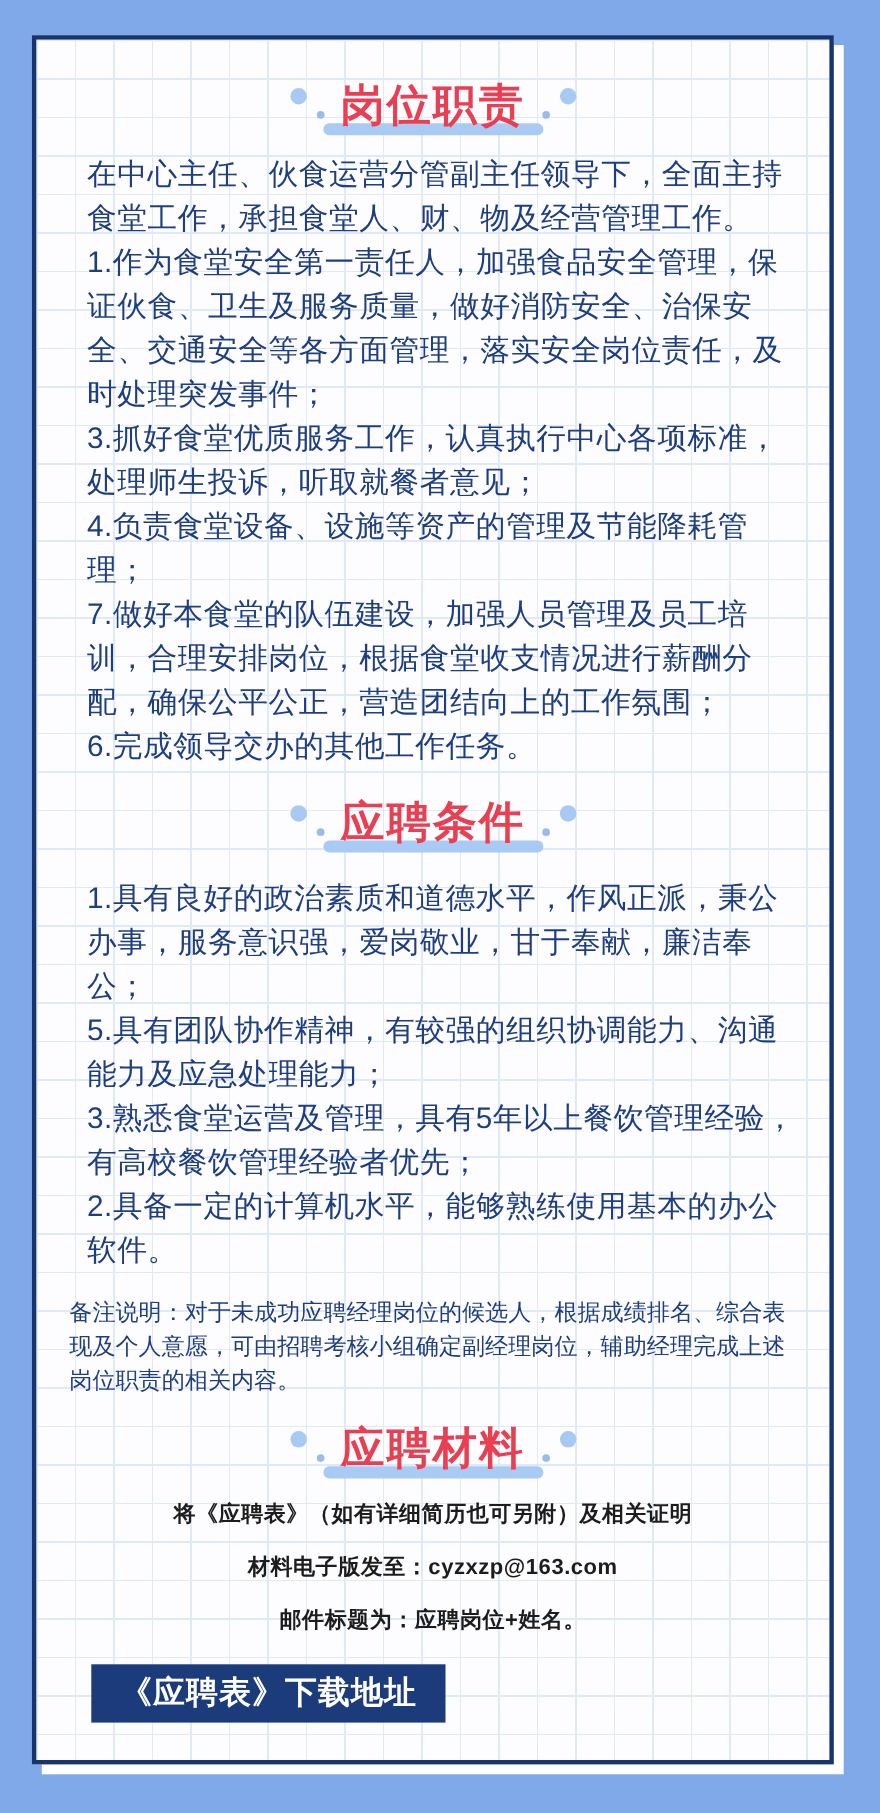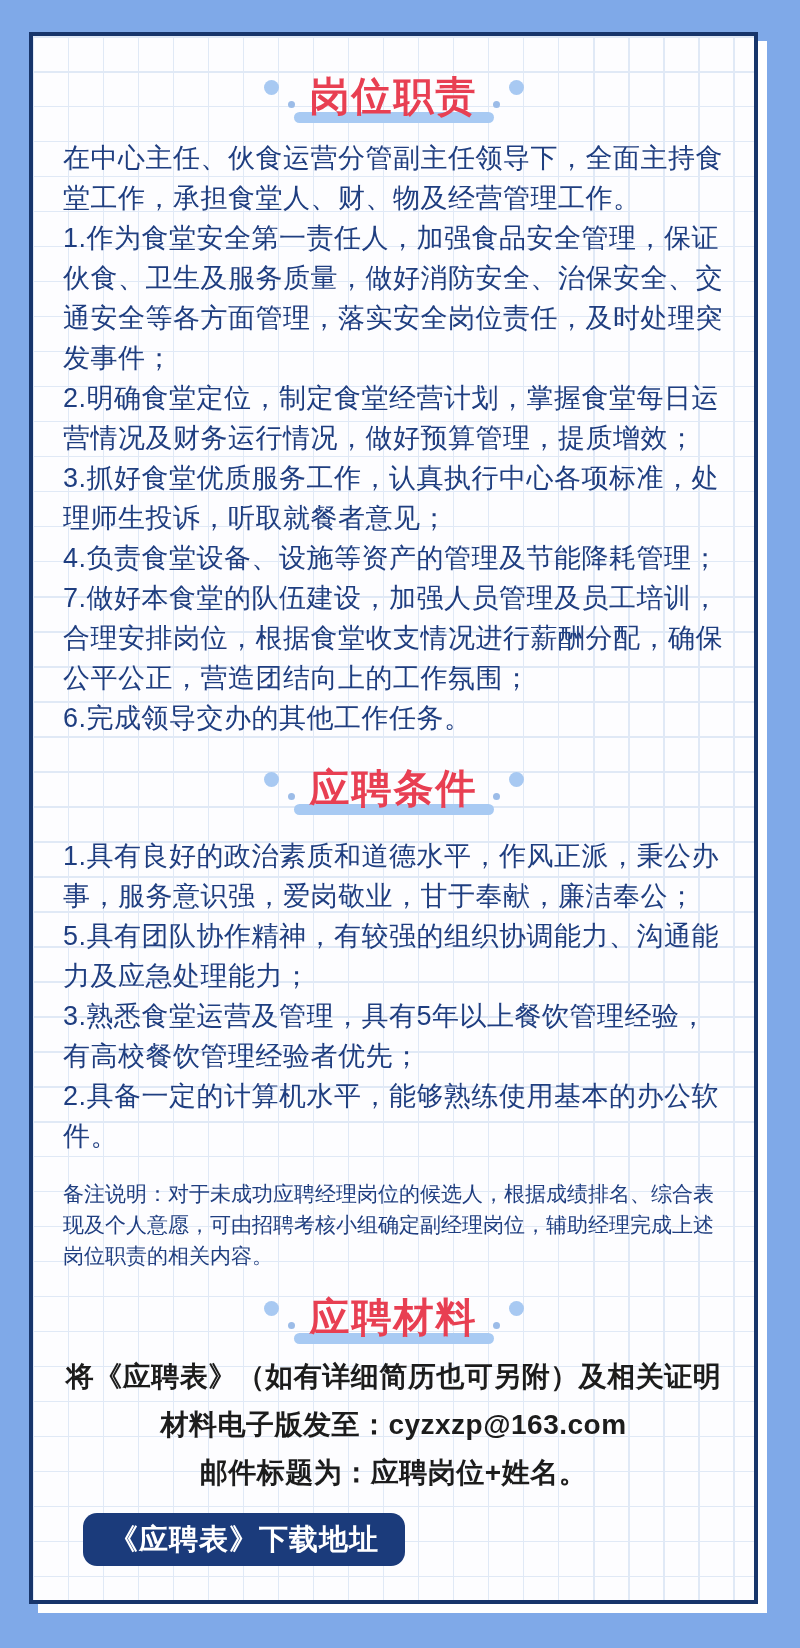--- a/index.html
+++ b/index.html
@@ -48,42 +48,43 @@
     position:relative; z-index:1;
     font-size:40px; font-weight:700; color:#E83F52;
     letter-spacing:2px; line-height:48px;
     white-space:nowrap;
   }
   .body-text p {
     font-size:27px; line-height:40px;
     color:#1F3E80; font-weight:500;
     letter-spacing:0.5px;
     text-align:left;
+    margin-left:16px;
   }
   .note {
     margin-top:22px;
     font-size:21px; line-height:31px;
     color:#1F3E80; font-weight:500;
   }
   .center-lines { margin-top:2px; }
   .center-lines p {
     text-align:center;
-    font-size:28px; line-height:48px;
+    font-size:20px; line-height:48px;
     color:#1C1C1C; font-weight:600;
     letter-spacing:0.5px;
   }
   .download-btn {
     display:inline-block;
     margin:16px 0 0 20px;
     background:#1B3B7B;
     color:#FFFFFF;
     font-size:29px; font-weight:700;
     line-height:33px;
     padding:10px 26px;
-    border-radius:14px;
+    border-radius:0;
     border:none;
     letter-spacing:1px;
     cursor:pointer;
     font-family:"Liberation Sans", sans-serif;
   }
   .download-url {
     display:block;
     margin:14px 0 0 20px;
     font-size:30px; font-weight:700;
     color:#1F3E80;
@@ -105,21 +106,20 @@
       <span class="sec-title">岗位职责</span>
     </span>
     <span class="dot dot-sm down"></span>
     <span class="dot dot-lg up"></span>
   </div>
 
   
   <div class="body-text">
     <p>在中心主任、伙食运营分管副主任领导下，全面主持食堂工作，承担食堂人、财、物及经营管理工作。</p>
     <p>1.作为食堂安全第一责任人，加强食品安全管理，保证伙食、卫生及服务质量，做好消防安全、治保安全、交通安全等各方面管理，落实安全岗位责任，及时处理突发事件；</p>
-    <p>2.明确食堂定位，制定食堂经营计划，掌握食堂每日运营情况及财务运行情况，做好预算管理，提质增效；</p>
     <p>3.抓好食堂优质服务工作，认真执行中心各项标准，处理师生投诉，听取就餐者意见；</p>
     <p>4.负责食堂设备、设施等资产的管理及节能降耗管理；</p>
     <p>7.做好本食堂的队伍建设，加强人员管理及员工培训，合理安排岗位，根据食堂收支情况进行薪酬分配，确保公平公正，营造团结向上的工作氛围；</p>
     <p>6.完成领导交办的其他工作任务。</p>
   </div>
 
   
   <div class="sec-head mt2 mb2">
     <span class="dot dot-lg up"></span>
     <span class="dot dot-sm down"></span>

